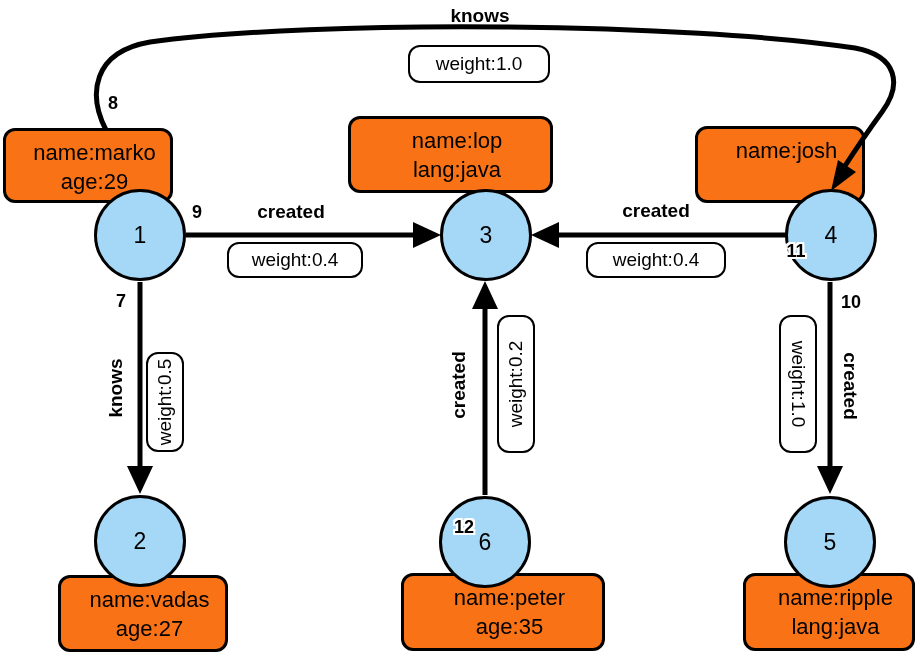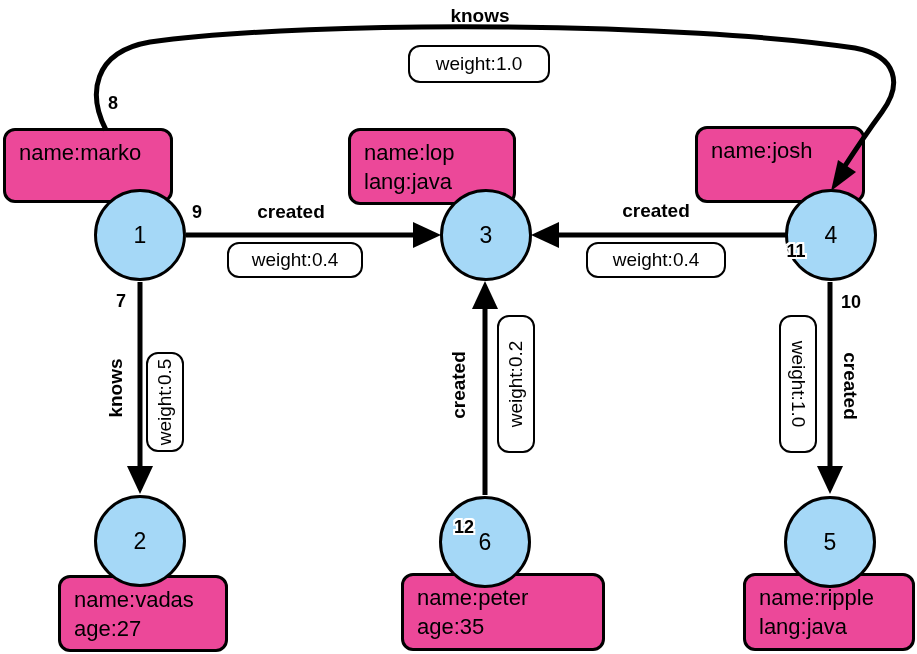--- a/index.html
+++ b/index.html
@@ -8,23 +8,24 @@
     font-family:"Liberation Sans",sans-serif;color:#000;overflow:hidden;
   }
   .edge-layer{position:absolute;left:0;top:0;pointer-events:none;}
   .node{
     position:absolute;width:92px;height:92px;border-radius:50%;
     background:#a5d8f7;border:3px solid #000;box-sizing:border-box;
     display:flex;align-items:center;justify-content:center;
     font-size:23px;
   }
   .propbox{
-    position:absolute;background:#ec4899;border:3px solid #000;border-radius:12px;
+    position:absolute;background:#f97316;border:3px solid #000;border-radius:12px;
     box-sizing:border-box;padding:7px 0 0 13px;font-size:22px;line-height:29px;
     white-space:nowrap;
+    text-align:center;
   }
   .weightbox{
     position:absolute;background:#fff;border:2.5px solid #000;border-radius:12px;
     box-sizing:border-box;display:flex;align-items:center;justify-content:center;
     font-size:19px;white-space:nowrap;
   }
   .elabel,.eid{
     position:absolute;font-weight:bold;white-space:nowrap;
     text-shadow:-2px -2px 0 #fff,2px -2px 0 #fff,-2px 2px 0 #fff,2px 2px 0 #fff,
                 -2px 0 0 #fff,2px 0 0 #fff,0 -2px 0 #fff,0 2px 0 #fff;
@@ -37,22 +38,23 @@
   .rot-ccw{transform:rotate(-90deg);}
   .rot-cw{transform:rotate(90deg);}
 </style>
 </head>
 <body>
 
 <div class="canvas">
 
   <div class="propbox" style="left:3px;top:128px;width:170px;height:75px;">
     <div>name:marko</div>
+    <div>age:29</div>
   </div>
-  <div class="propbox" style="left:348px;top:128px;width:168px;height:77px;">
+  <div class="propbox" style="left:348px;top:116px;width:205px;height:77px;">
     <div>name:lop</div>
     <div>lang:java</div>
   </div>
   <div class="propbox" style="left:695px;top:126px;width:170px;height:77px;">
     <div>name:josh</div>
   </div>
   <div class="propbox" style="left:58px;top:575px;width:170px;height:77px;">
     <div>name:vadas</div>
     <div>age:27</div>
   </div>

